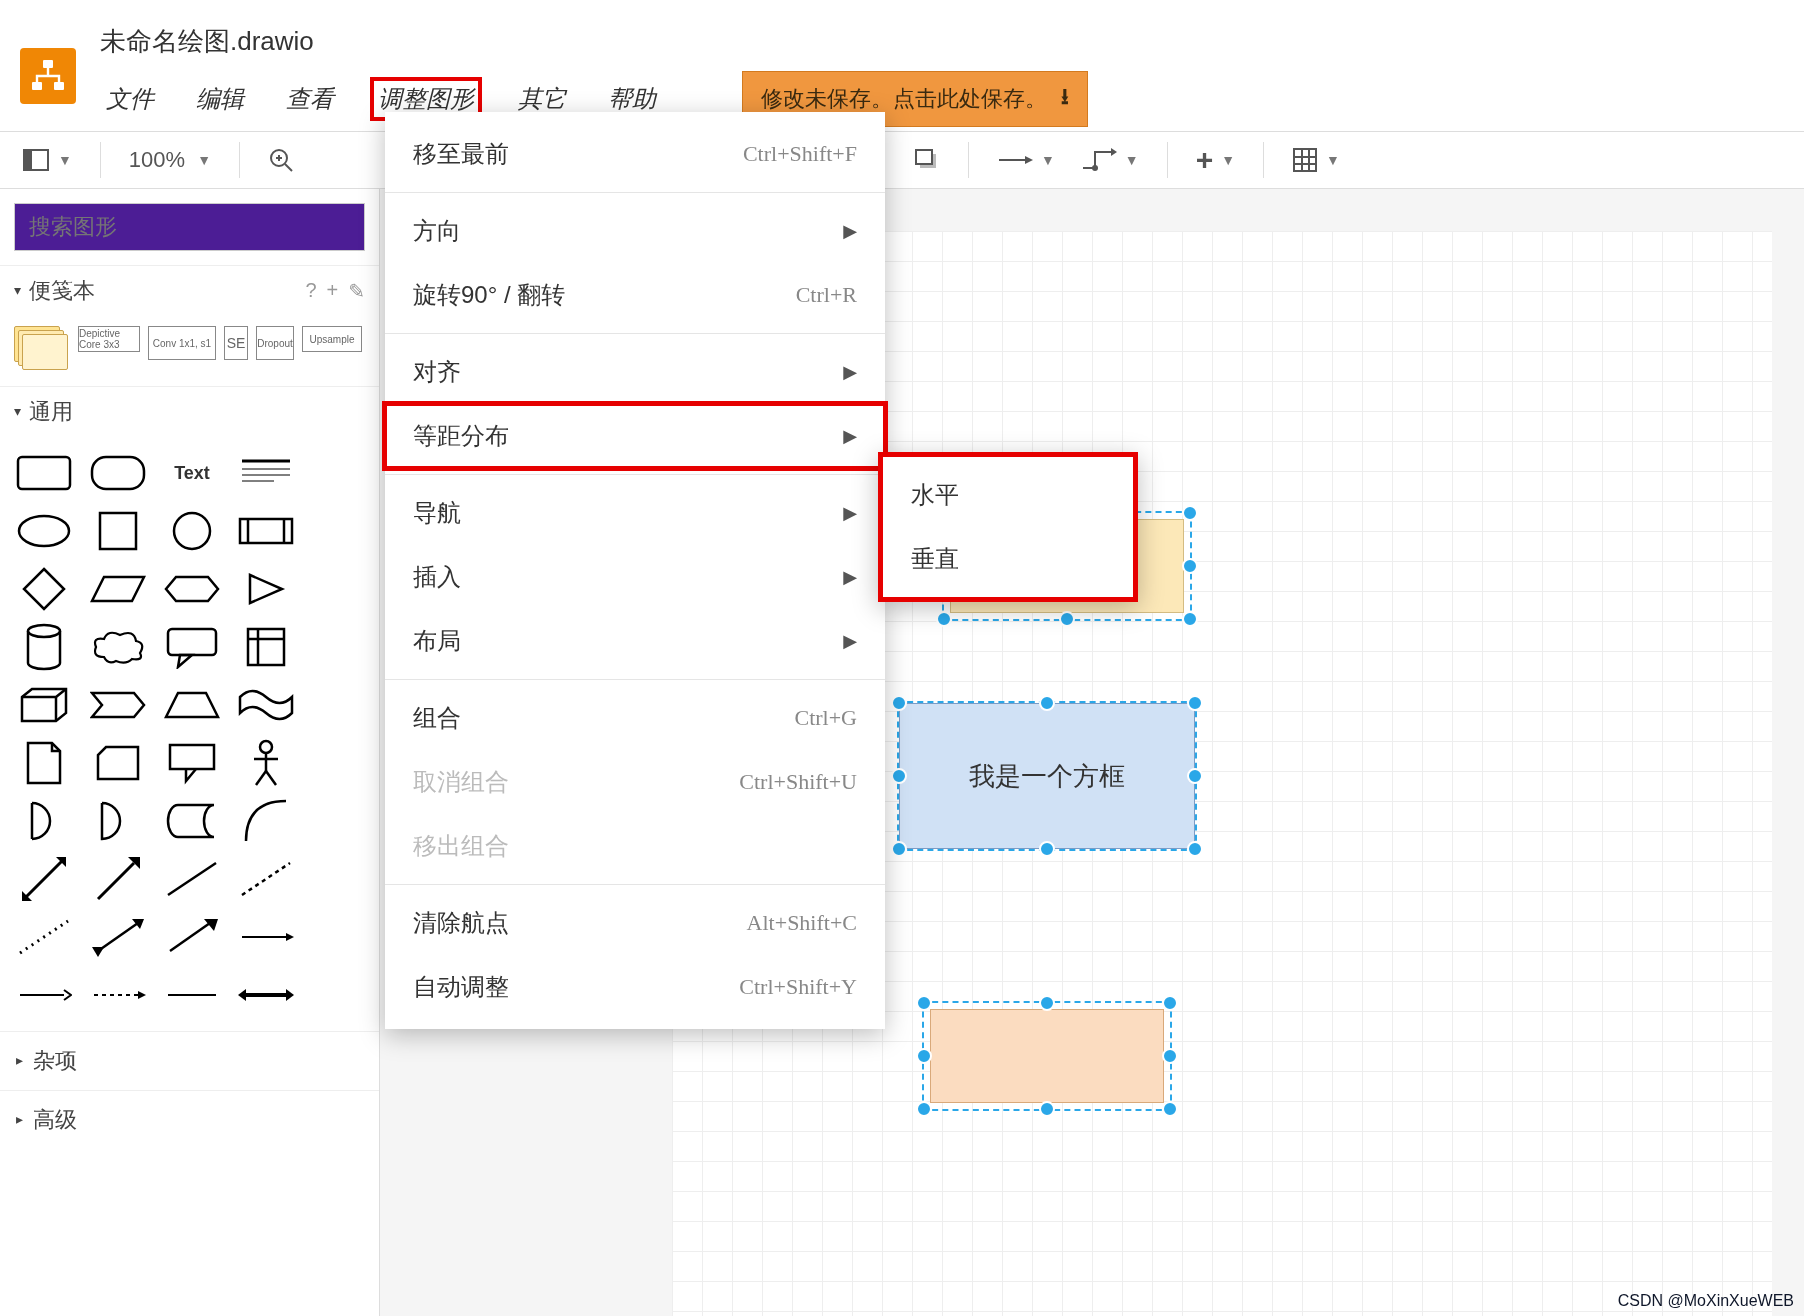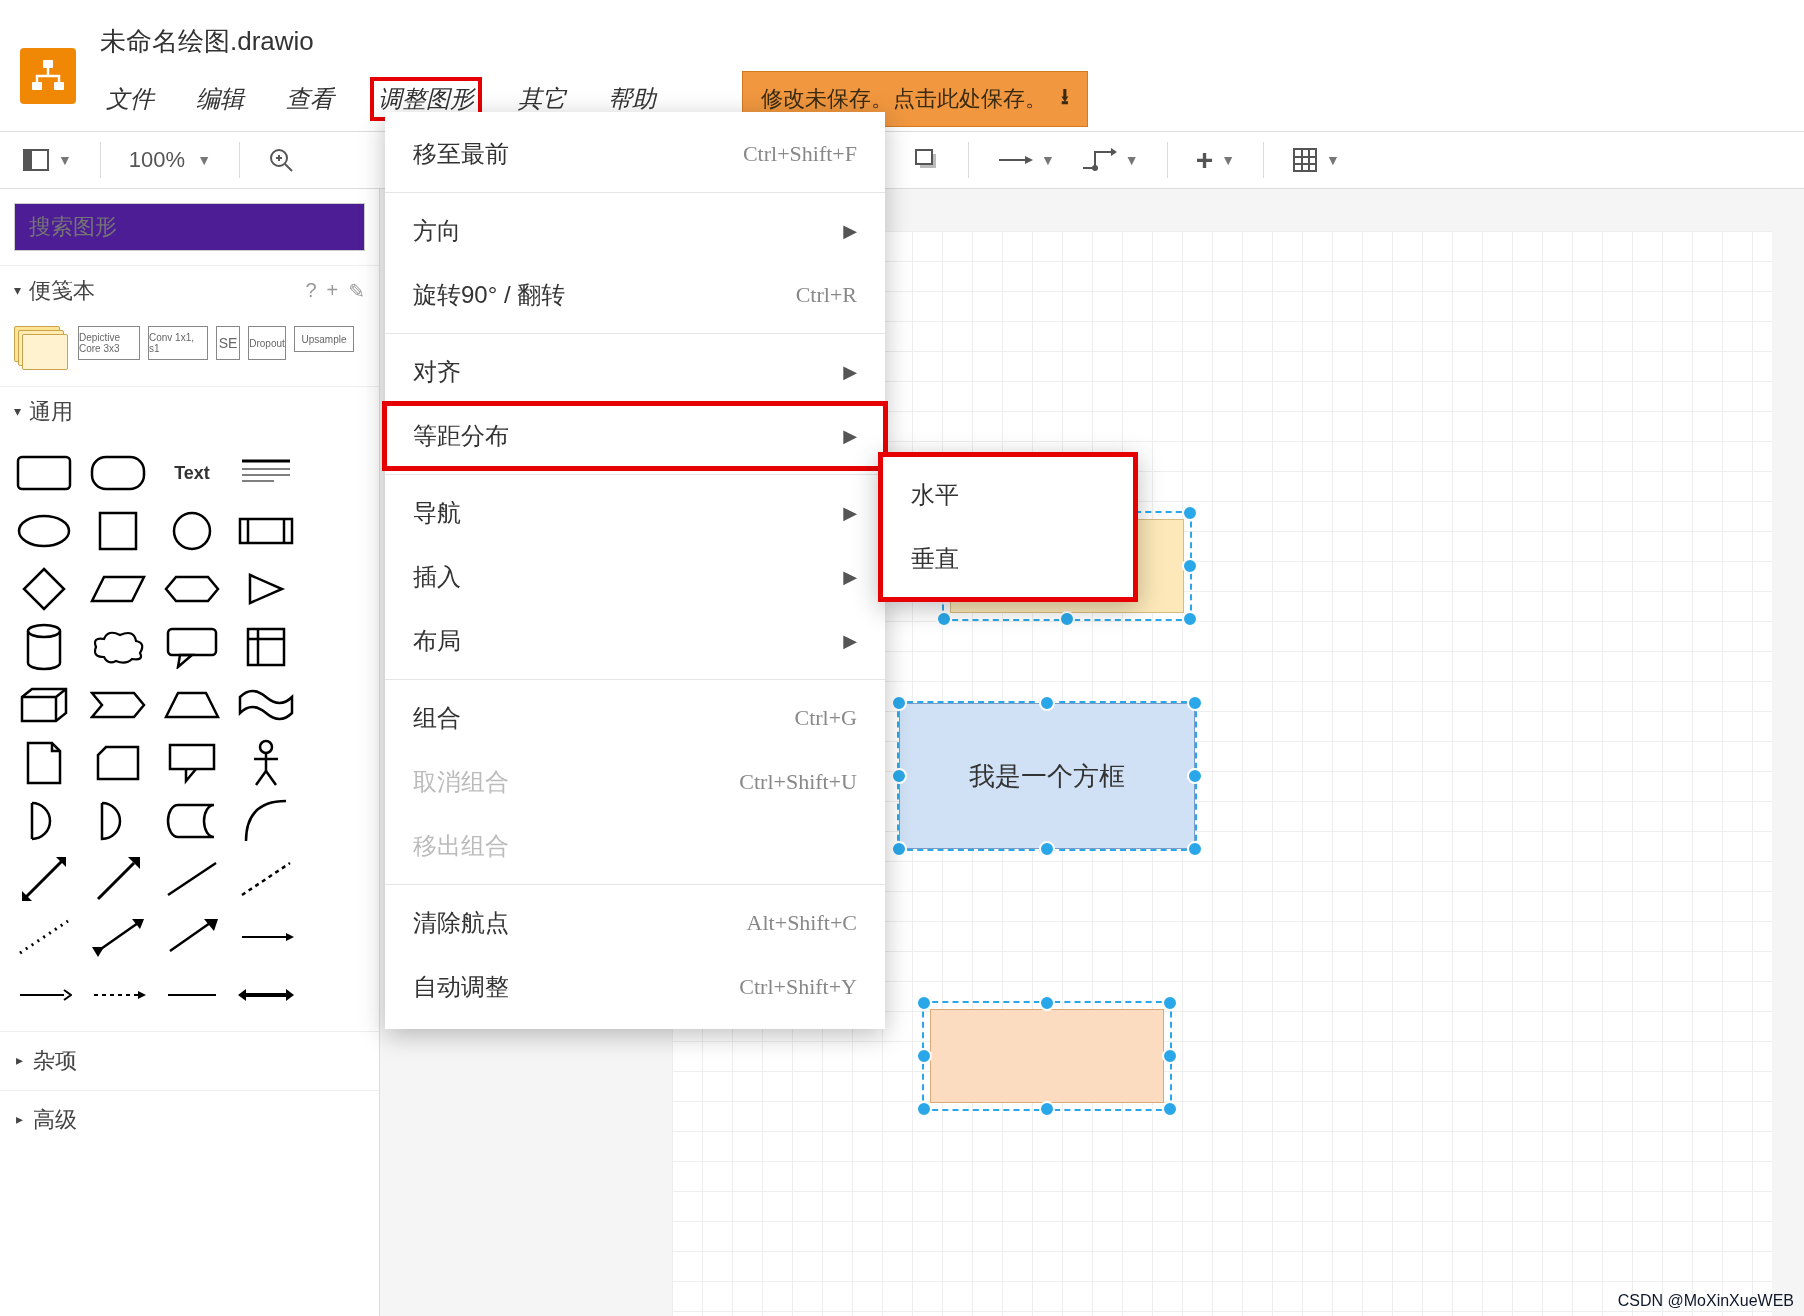--- a/index.html
+++ b/index.html
@@ -194,22 +194,22 @@
         <span>+</span>
         <span>✎</span>
       </span>
     </div>
     <div class="scratch-row">
       <div class="sb-stack">
           <span></span>
           <span></span>
           <span></span>
         </div>
-      <div class="sb-shape" style="width:62px;height:34px">Depictive Core 3x3</div>
-      <div class="sb-shape" style="width:60px;height:34px">Conv 1x1, s1</div>
+      <div class="sb-shape" style="width:62px;height:26px">Depictive Core 3x3</div>
+      <div class="sb-shape" style="width:68px;height:34px">Conv 1x1, s1</div>
       <div class="sb-shape" style="width:24px;height:34px;font-size:14px">SE</div>
       <div class="sb-shape" style="width:38px;height:34px">Dropout</div>
       <div class="sb-shape" style="width:60px;height:26px">Upsample</div>
     </div>
 
     <div class="section-head">
       <span class="lbl">
           <span class="tri">▾</span>
           <span>通用</span>
         </span>

